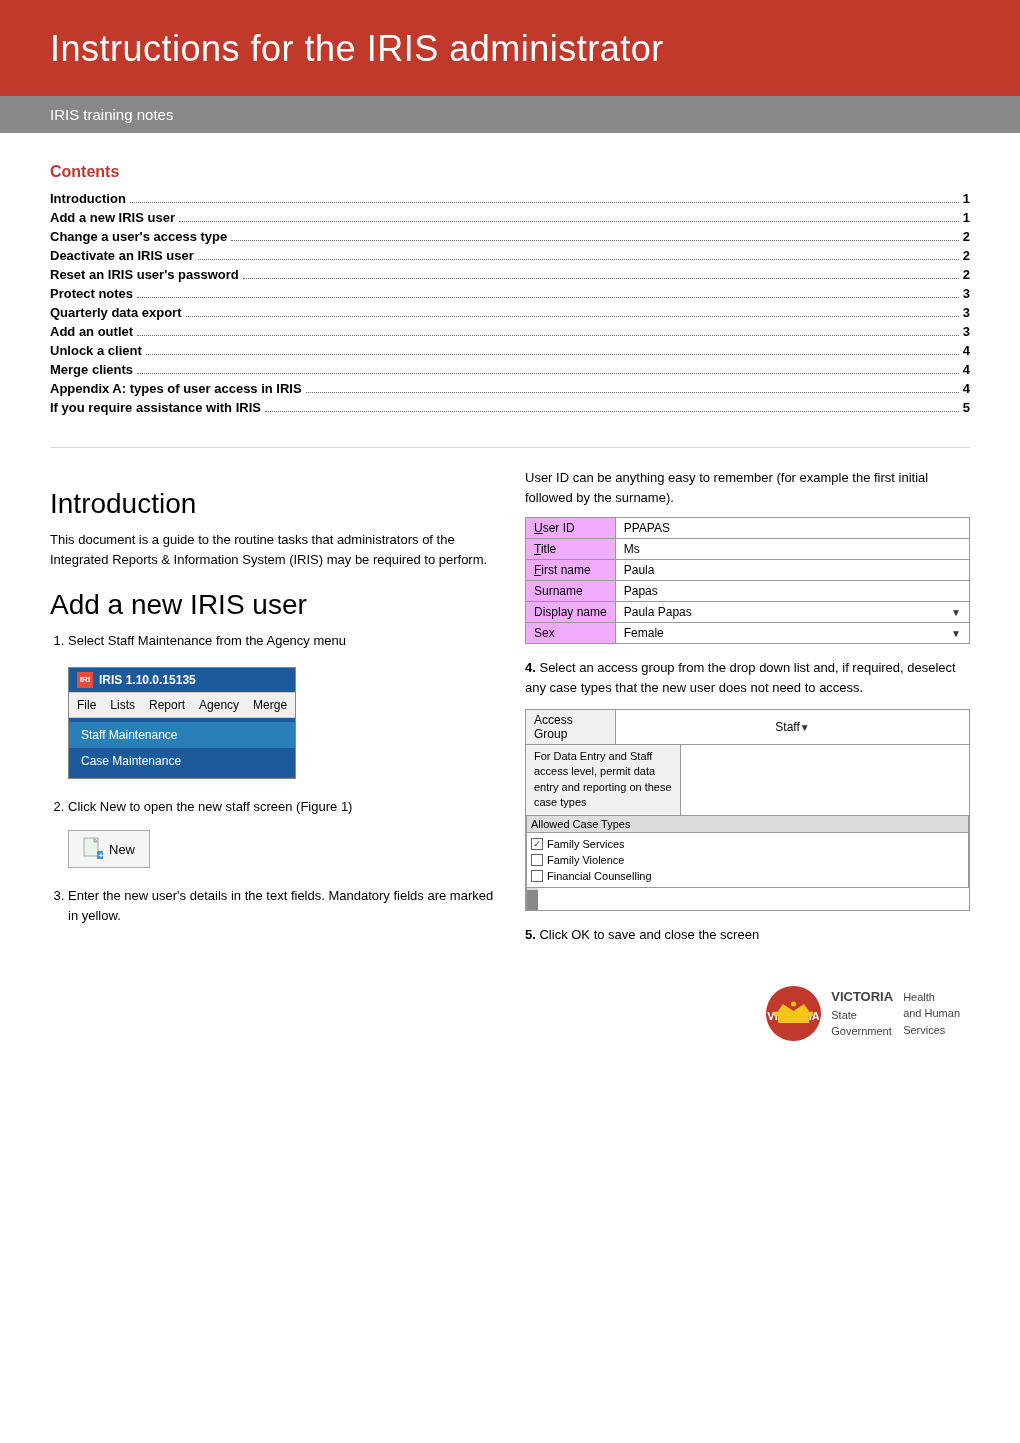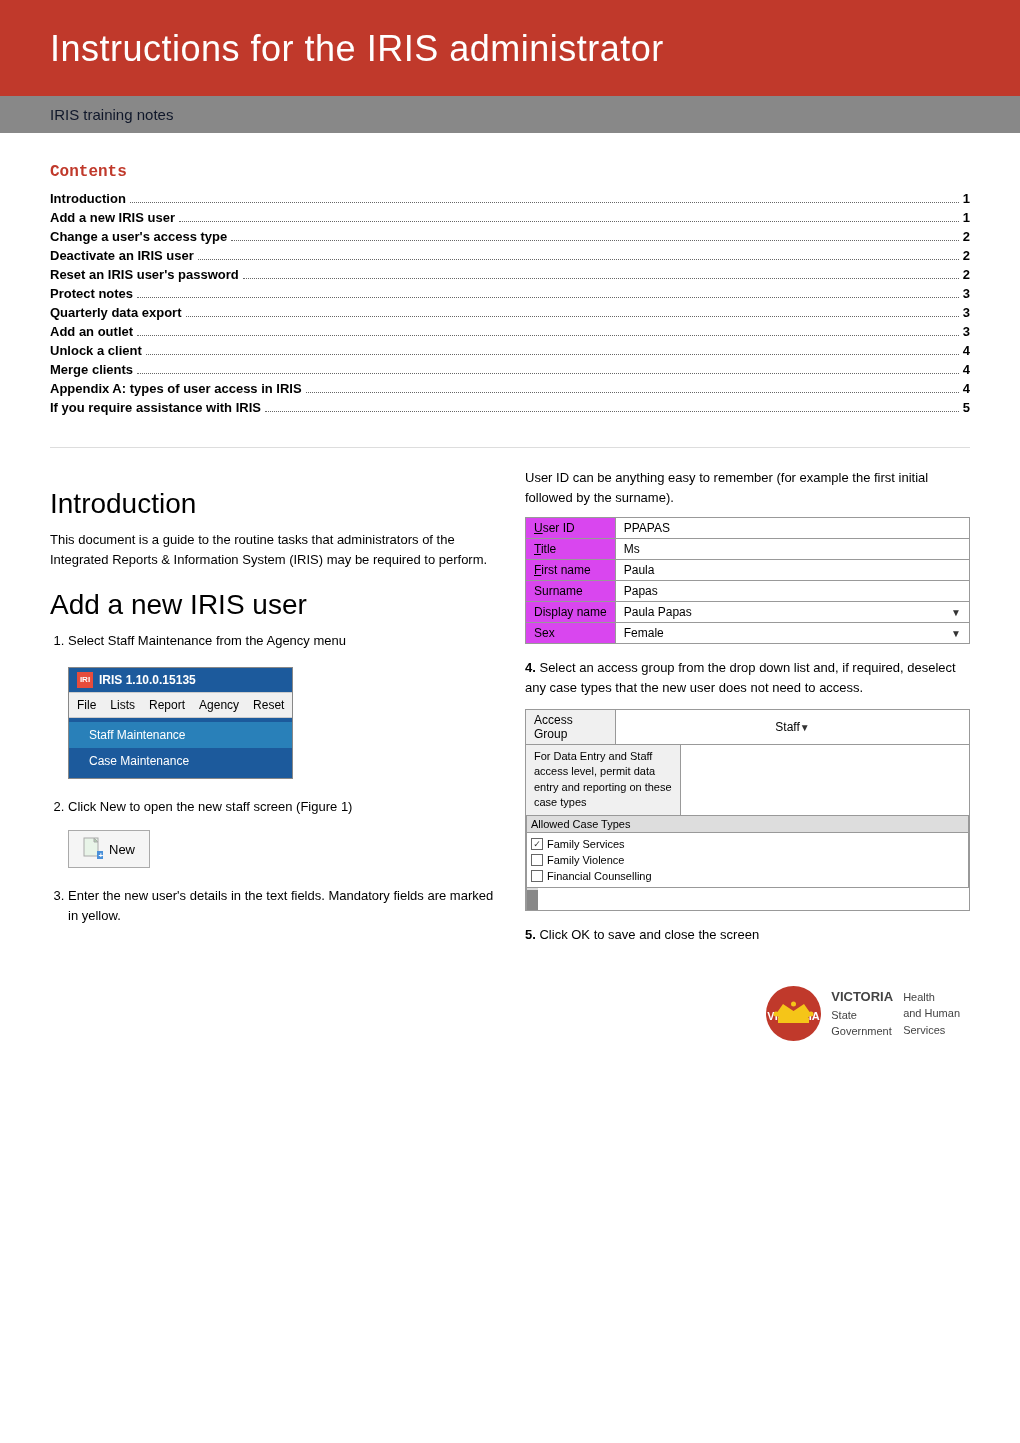--- a/index.html
+++ b/index.html
@@ -21,37 +21,36 @@
       color: #fff;
       font-size: 36px;
       font-weight: 300;
       letter-spacing: 0.5px;
     }
     .header-gray {
       background: #888;
       padding: 10px 50px;
     }
     .header-gray h2 {
-      color: #0f172a;
+      color: #ffffff;
       font-size: 15px;
       font-weight: normal;
     }
 
     .main-content {
       padding: 20px 50px 30px 50px;
     }
 
     
     .contents-title {
       color: #c0392b;
       font-size: 16px;
       font-weight: bold;
       margin-bottom: 8px;
       margin-top: 10px;
-      font-family: Liberation Mono, monospace;
     }
 
     .toc-table {
       width: 100%;
       border-collapse: collapse;
       margin-bottom: 30px;
     }
     .toc-table tr td {
       padding: 2px 0;
       font-size: 13px;
@@ -155,21 +154,21 @@
     .app-menubar span {
       cursor: default;
     }
     .dropdown-items {
       background: #1c5a9c;
       color: #fff;
       padding: 4px 0;
       min-width: 130px;
     }
     .dropdown-item {
-      padding: 4px 20px;
+      padding: 4px 12px;
       font-size: 12px;
       background: #1c5a9c;
       color: #fff;
     }
     .dropdown-item.active {
       background: #2980b9;
     }
 
     
     .new-btn {
@@ -199,21 +198,21 @@
       border-collapse: collapse;
       font-size: 12px;
       margin: 8px 0;
       width: 100%;
     }
     .form-table tr td {
       border: 1px solid #999;
       padding: 3px 8px;
     }
     .form-table tr td:first-child {
-      background: #d946ef;
+      background: #f0abfc;
       width: 86px;
       white-space: nowrap;
     }
     .form-table tr td:last-child {
       background: #fff;
       min-width: 120px;
     }
     .field-input {
       display: flex;
       align-items: center;
@@ -492,21 +491,21 @@
             <div class="app-window">
               <div class="app-titlebar">
                 <span class="iris-icon">IRI</span>
                 <span>IRIS 1.10.0.15135</span>
               </div>
               <div class="app-menubar">
                 <span>File</span>
                 <span>Lists</span>
                 <span>Report</span>
                 <span>Agency</span>
-                <span>Reset</span>
+                <span>Merge</span>
               </div>
               <div class="dropdown-items">
                 <div class="dropdown-item active">Staff Maintenance</div>
                 <div class="dropdown-item">Case Maintenance</div>
               </div>
             </div>
           </div>
         </li>
         <li style="margin-top:10px;">
           <span>Click New to open the new staff screen (Figure 1)</span>

